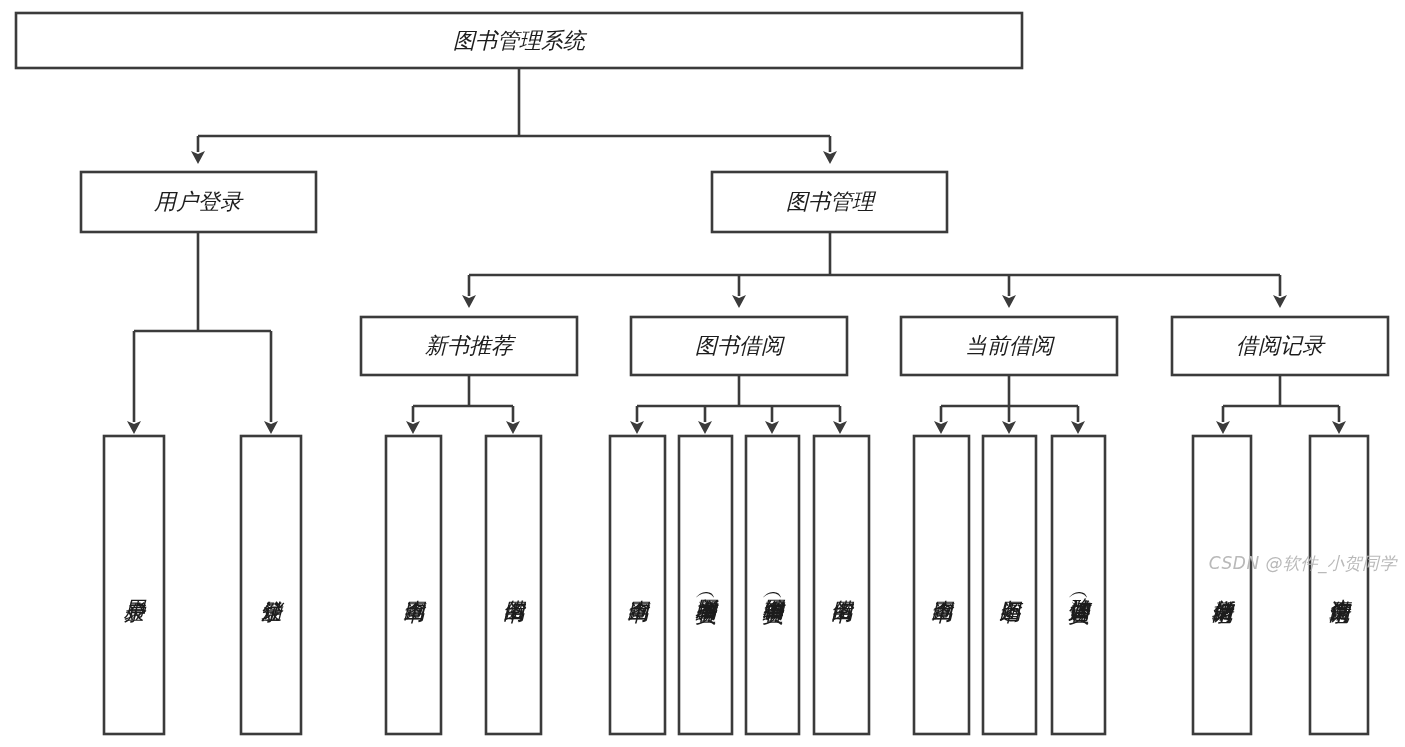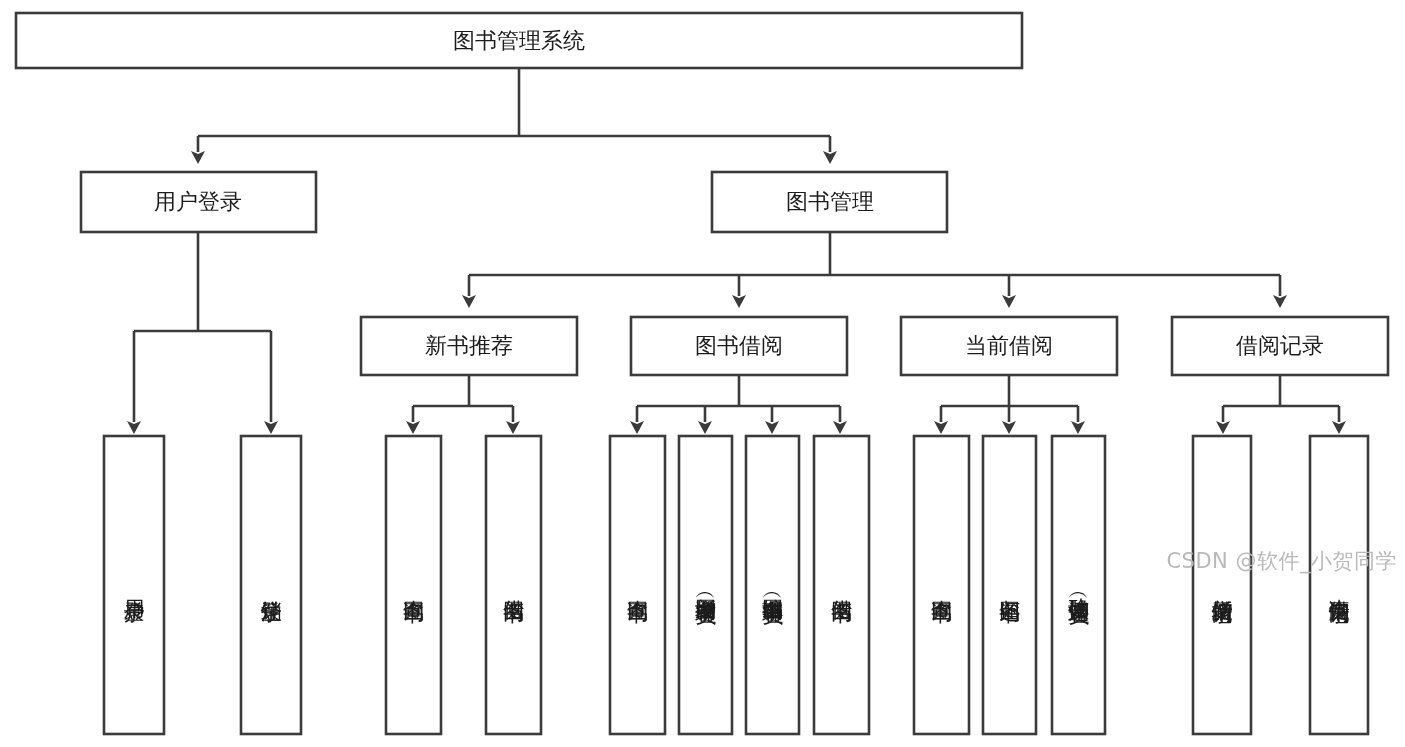--- a/index.html
+++ b/index.html
@@ -12,20 +12,21 @@
     width: 1405px;
     height: 747px;
     overflow: hidden;
     font-family: "DejaVu Sans", "Liberation Sans", sans-serif;
   }
   #diagram-root {
     position: relative;
     width: 1405px;
     height: 581px;
     background: #ffffff;
+    font-style: italic;
   }
   svg#tree-svg {
     position: absolute;
     left: 0;
     top: 0;
     width: 1405px;
     height: 747px;
     display: block;
   }
   .node-box {
@@ -69,21 +70,21 @@
   }
   .leaf-wrap {
     position: absolute;
     box-sizing: border-box;
   }
   #watermark {
     position: absolute;
     right: 8px;
     bottom: 6px;
     font-family: "DejaVu Sans", "Liberation Sans", sans-serif;
-    font-size: 21px;
+    font-size: 17px;
     color: #b9b9b9;
     letter-spacing: 0.5px;
     white-space: nowrap;
     user-select: none;
   }
 </style>
 </head>
 <body>
 
 <div id="diagram-root">

